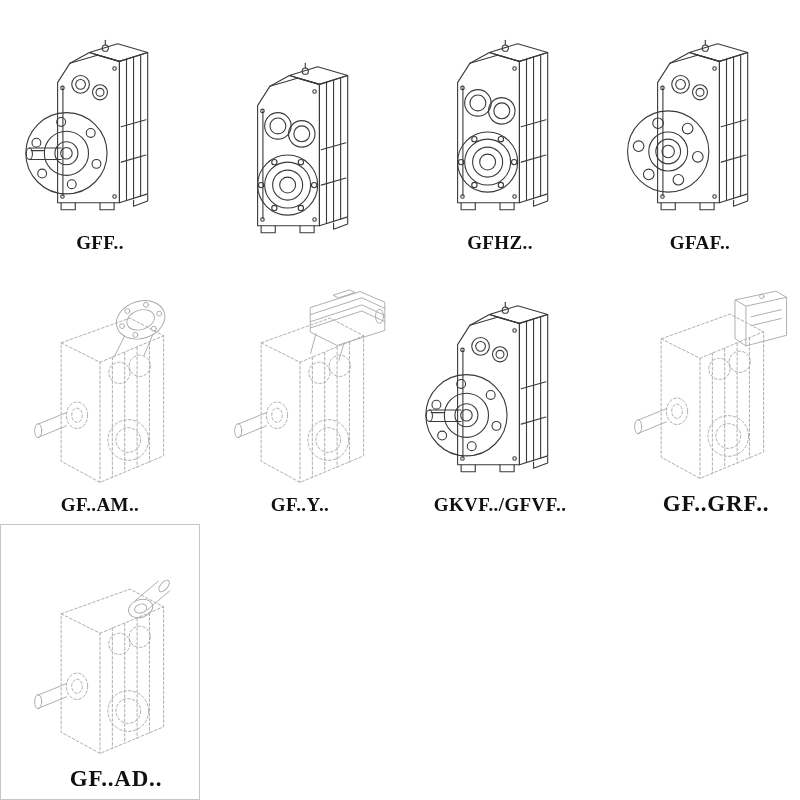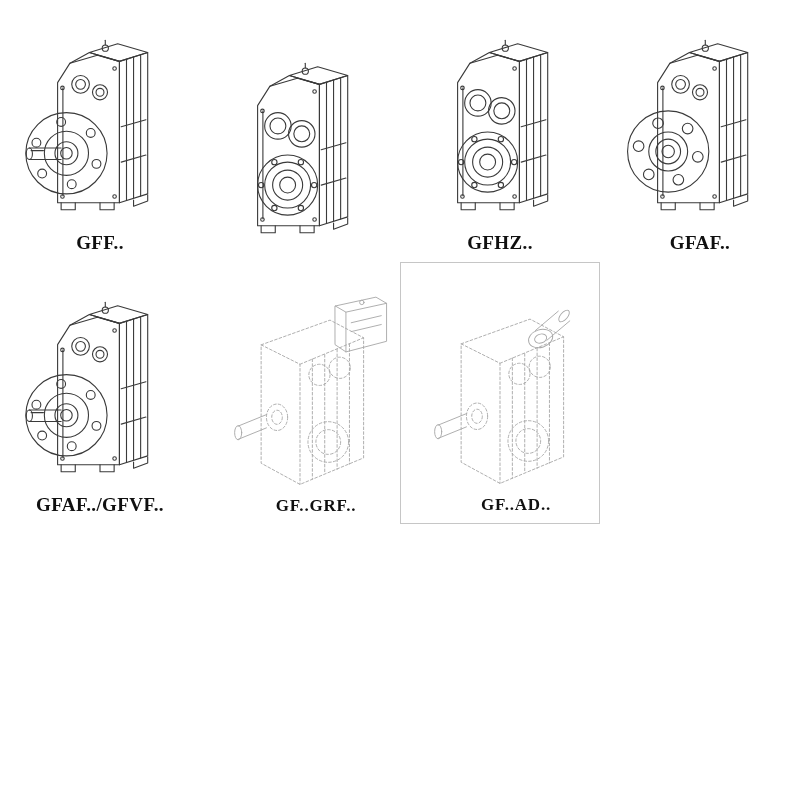--- a/index.html
+++ b/index.html
@@ -39,21 +39,21 @@
   .caption {
     font-family: "Liberation Serif", serif;
     font-weight: 700;
     font-size: 19px;
     line-height: 1.1;
     letter-spacing: 0.4px;
     color: var(--label, #101010);
     white-space: nowrap;
     margin-top: 2px;
   }
-  .caption.lg { font-size: 17px; letter-spacing: 0.8px; margin-left: 32px; }
+  .caption.lg { font-size: 23px; letter-spacing: 0.8px; margin-left: 32px; }
 </style>
 </head>
 <body style="background: rgb(255, 255, 255);">
 
 <svg width="0" height="0" style="position:absolute" aria-hidden="true">
   <defs>
     <g id="housing">
       <path d="M52,72 L66,50 L88,38 L122,48 L122,208 L52,208 Z"></path>
       <path d="M122,48 L154,38 L154,198 L122,208 Z"></path>
       <path d="M88,38 L120,28 L154,38 L122,48 Z"></path>
@@ -265,27 +265,39 @@
 
   <figure class="cell">
     <svg class="art solid" viewBox="0 0 200 240">
         <use href="#v-flange"></use>
       </svg>
     <figcaption class="caption">GFAF..</figcaption>
   </figure>
 
 
 
-
+  <figure class="cell">
+    <svg class="art dash" viewBox="0 0 200 240">
+        <use href="#v-am"></use>
+      </svg>
+    <figcaption class="caption">GF..AM..</figcaption>
+  </figure>
+
+  <figure class="cell">
+    <svg class="art dash" viewBox="0 0 200 240">
+        <use href="#v-y"></use>
+      </svg>
+    <figcaption class="caption">GF..Y..</figcaption>
+  </figure>
 
   <figure class="cell">
     <svg class="art solid" viewBox="0 0 200 240">
         <use href="#v-flange-shaft"></use>
       </svg>
-    <figcaption class="caption">GFAF../GFVF..</figcaption>
+    <figcaption class="caption">GKVF../GFVF..</figcaption>
   </figure>
 
 
   <figure class="cell">
     <svg class="art dash" viewBox="0 0 200 240">
         <use href="#v-grf"></use>
       </svg>
     <figcaption class="caption lg">GF..GRF..</figcaption>
   </figure>
 

